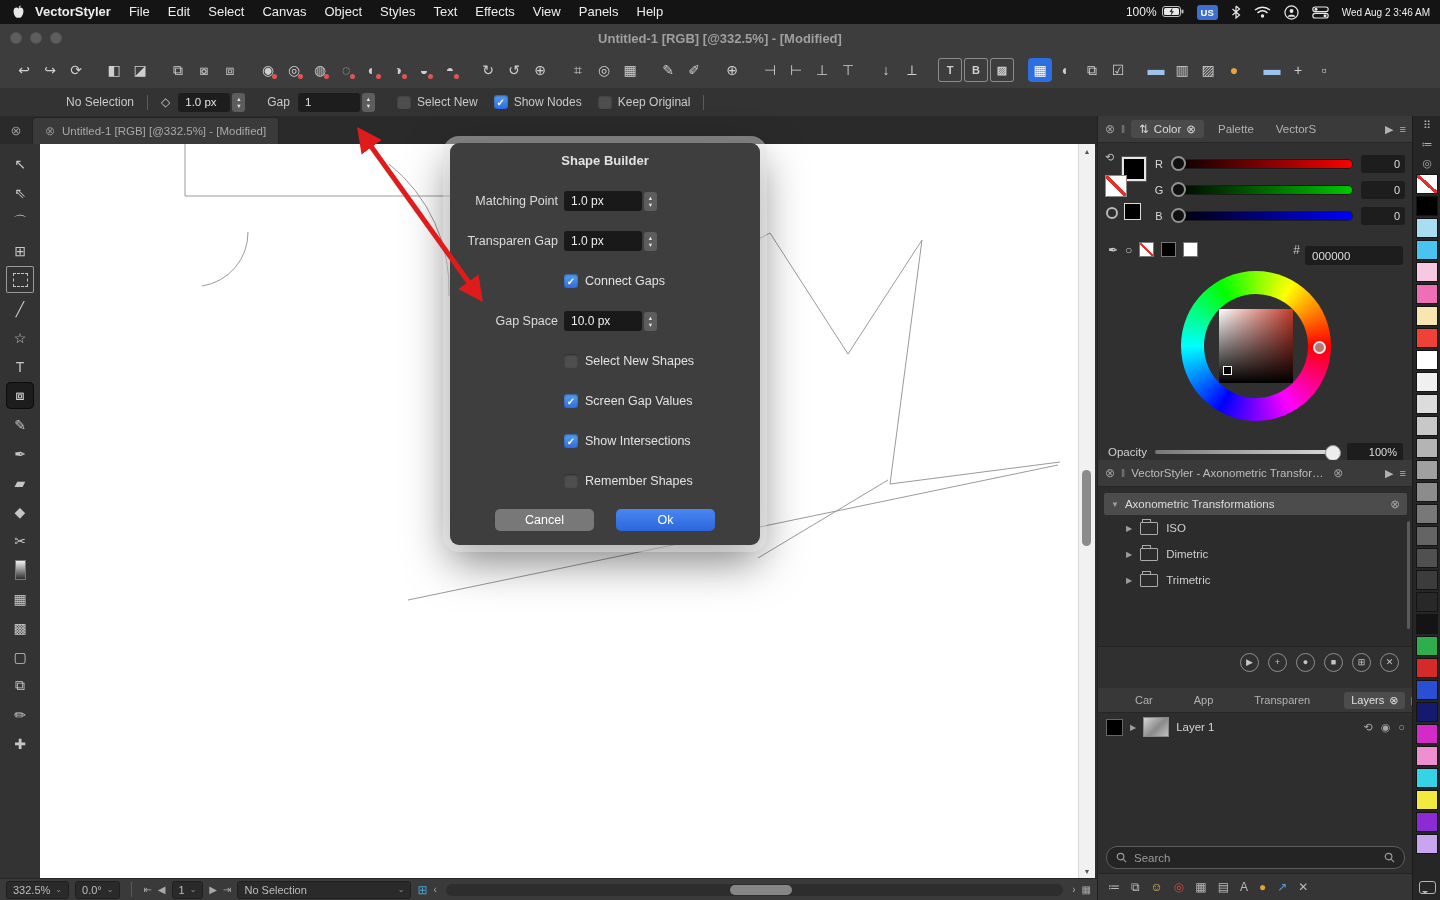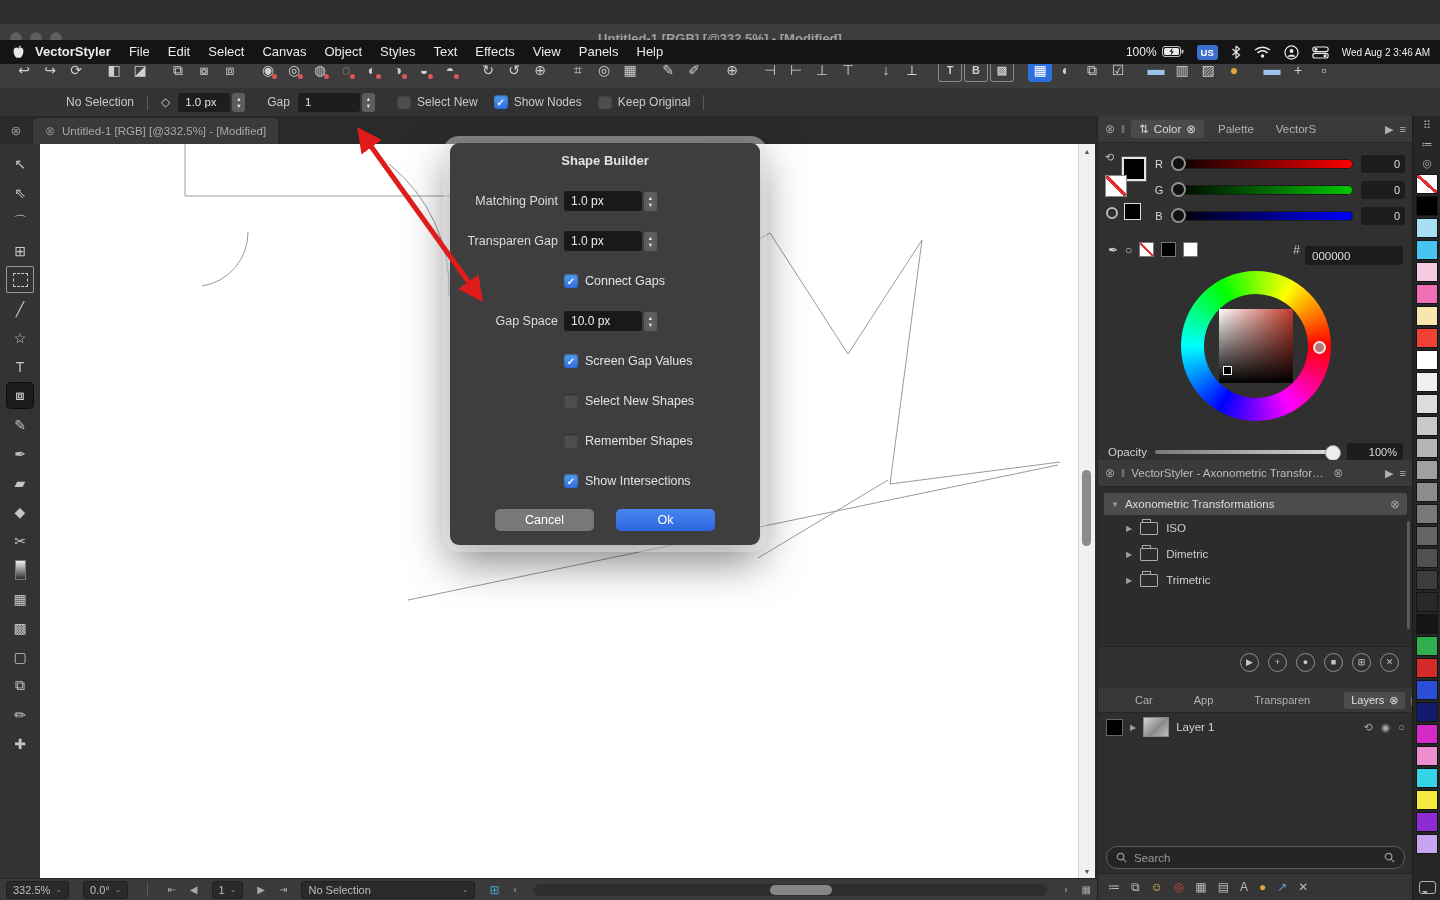--- a/index.html
+++ b/index.html
@@ -2,21 +2,21 @@
 <html><head>
 <meta charset="utf-8">
 <style>
   html,body{margin:0;padding:0;background:#111;}
   #app{position:relative;width:1440px;height:900px;background:#2e2e2e;overflow:hidden;
        font-family:"Liberation Sans",sans-serif;user-select:none;}
   .glyph{display:inline-flex;align-items:center;justify-content:center;}
 
   
   .menubar{position:absolute;top:0;left:0;right:0;height:24px;background:#141414;display:flex;
-           align-items:center;padding:0 10px;color:#ededed;font-size:13px;z-index:90;margin-top:40px;}
+           align-items:center;padding:0 10px;color:#ededed;font-size:13px;z-index:90;}
   .apple-wrap{margin:0 6px 0 2px;display:flex;}
   .menu-item{padding:0 9px;line-height:24px;white-space:nowrap;}
   .menu-item.app{font-weight:bold;padding-left:4px;}
   .mb-right{margin-left:auto;display:flex;align-items:center;gap:13px;}
   .battery{display:flex;align-items:center;gap:5px;font-size:12px;}
   .flag{background:#3d6fd1;color:#fff;font-size:9.5px;font-weight:bold;padding:2px 4px;border-radius:3px;}
   .clock{font-size:10px;white-space:nowrap;}
 
   
   .titlebar{position:absolute;top:24px;left:0;right:0;height:28px;background:#3d3d3d;
@@ -190,21 +190,21 @@
   .strip{position:absolute;left:1412px;top:116px;width:28px;height:784px;background:#262626;
          border-left:1px solid #1b1b1b;display:flex;flex-direction:column;align-items:center;overflow:hidden;}
   .strip-icon{height:19px;flex:none;display:flex;align-items:center;justify-content:center;color:#b5b5b5;font-size:11px;}
   .swatch{width:22px;height:20px;flex:none;margin:1px 0;border:1px solid #141414;box-sizing:border-box;}
   .swatch.none{background:linear-gradient(to top right,#fff 44%,#e03030 44%,#e03030 56%,#fff 56%);}
   .bubble{margin-top:auto;margin-bottom:6px;width:15px;height:11px;border:1.5px solid #b5b5b5;border-radius:3px;position:relative;flex:none;}
   .bubble::after{content:"";position:absolute;left:2px;bottom:-4px;border:3px solid transparent;border-top-color:#b5b5b5;}
 
   
   .statusbar{position:absolute;left:0;bottom:0;width:1097px;height:22px;background:#3a3a3a;
-             border-top:1px solid #262626;display:flex;align-items:center;gap:14px;padding:0 6px;
+             border-top:1px solid #262626;display:flex;align-items:center;gap:6px;padding:0 6px;
              color:#bdbdbd;font-size:11px;box-sizing:border-box;}
   .sb-box{background:#2a2a2a;border:1px solid #1f1f1f;border-radius:3px;height:16px;display:flex;
           align-items:center;gap:5px;padding:0 6px;white-space:nowrap;}
   .sb-box.sel{width:160px;justify-content:space-between;}
   .sb-chev{font-size:8px;color:#8f8f8f;}
   .sb-icon{color:#a8a8a8;font-size:10px;display:flex;align-items:center;}
   .sb-icon.dock{color:#4aa3c8;font-size:12px;}
   .hscroll{flex:1;height:12px;background:#2d2d2d;border-radius:6px;position:relative;margin:0 3px;}
   .hthumb{position:absolute;left:46%;width:62px;top:1px;bottom:1px;background:#868686;border-radius:5px;}
 
@@ -823,34 +823,34 @@
         </div>
         <div class="drow">
           <span class="dlabel">Gap Space</span>
           <span class="dfield">10.0 px</span>
           <span class="stepper">
             <span>▴</span>
             <span>▾</span>
           </span>
         </div>
         <div class="drow check">
+          <span class="cb"></span>
+          <span class="dcheck-label">Select New Shapes</span>
+        </div>
+        <div class="drow check">
           <span class="cb on"></span>
           <span class="dcheck-label">Screen Gap Values</span>
         </div>
         <div class="drow check">
-          <span class="cb"></span>
-          <span class="dcheck-label">Select New Shapes</span>
+          <span class="cb on"></span>
+          <span class="dcheck-label">Show Intersections</span>
         </div>
         <div class="drow check">
           <span class="cb"></span>
           <span class="dcheck-label">Remember Shapes</span>
-        </div>
-        <div class="drow check">
-          <span class="cb on"></span>
-          <span class="dcheck-label">Show Intersections</span>
         </div>
       </div>
     <div class="dialog-buttons">
       <button class="btn cancel">Cancel</button>
       <button class="btn ok">Ok</button>
     </div>
   </div>
 
   <svg class="annotation" viewBox="0 0 1440 900">
     <defs>

